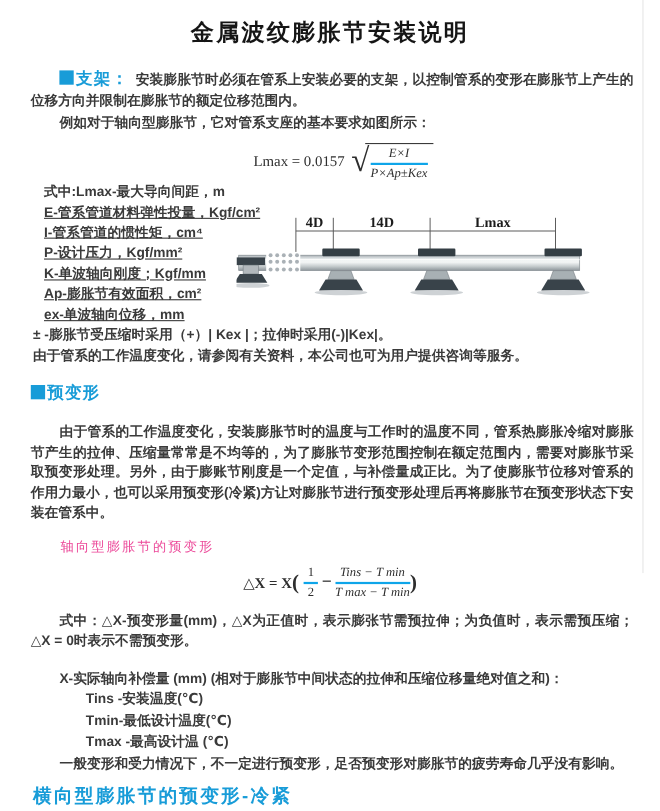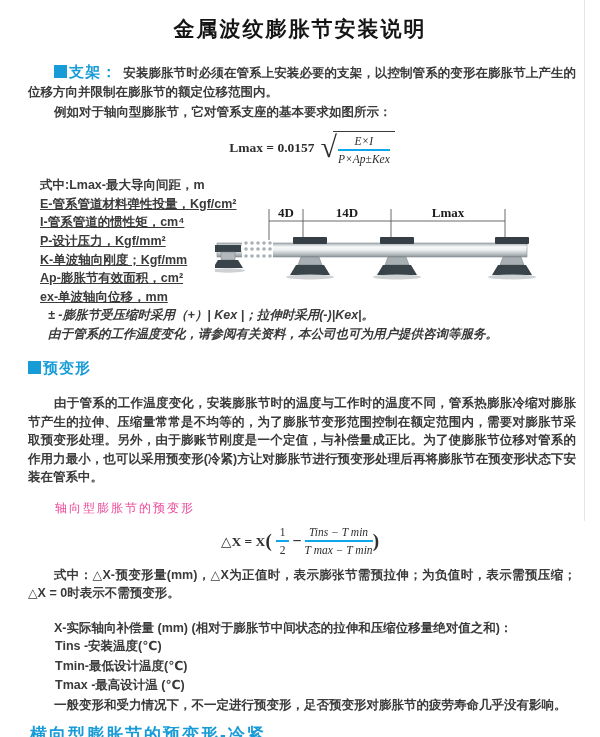--- a/index.html
+++ b/index.html
@@ -23,47 +23,47 @@
   .sec1{margin-top:20px;}
   .sq-marker{display:inline-block;width:13px;height:13px;background:#189cd8;
     vertical-align:-1px;margin-right:2px;}
   .sec-head-inline{font-size:15px;font-weight:700;color:#189cd8;letter-spacing:1px;margin-right:6px;}
 
   .example-line{margin-top:2px;}
 
   
   .formula{ text-align:center;font-family:"Liberation Serif","DejaVu Serif",serif;
     color:#2e2e2e;margin-top:9px;}
-  .f-bold{font-weight:700;font-size:13.5px;margin-left:24px;}
+  .f-bold{font-weight:400;font-size:13.5px;margin-left:24px;}
   .sqrt{display:inline-flex;align-items:center;margin-left:6px;vertical-align:middle;}
   .sqrt .sign{font-size:30px;line-height:1;font-weight:400;transform:translateY(-1px);}
   .radicand{display:inline-block;border-top:1.6px solid #3a3a3a;margin-left:-4px;padding:2px 5px 0 5px;}
   .frac{display:inline-block;vertical-align:middle;text-align:center;font-size:11.5px;line-height:1.25;}
   .frac .num{display:block;border-bottom:2px solid #0ea5e9;padding:0 4px 1px 4px;}
   .frac .den{display:block;padding-top:1px;}
   .frac.it{font-style:italic;}
   .paren{font-size:19px;font-weight:700;vertical-align:middle;}
   .op{vertical-align:middle;font-weight:700;margin:0 3px;}
   .f2-lhs{font-weight:700;font-size:13.5px;vertical-align:middle;}
 
   
-  .defs-wrap{position:relative;margin-top:10px;min-height:168px;}
+  .defs-wrap{position:relative;min-height:168px;}
   .def-item{font-size:12.5px;line-height:18.6px;font-weight:600;padding-left:40px;white-space:nowrap;}
   .def-item.ind1{text-decoration:underline;}
-  .def-item.ind2{padding-left:48px;font-style:italic;}
+  .def-item.ind2{padding-left:30px;}
   .diagram{position:absolute;left:215px;top:27px;}
 
   .sec2-head{margin:15px 0 16px 28px;font-size:15px;font-weight:700;color:#189cd8;letter-spacing:1px;}
   .sec2-body{margin-top:8px;}
 
   .sub-head-axial{margin:13px 0 0 55px;font-size:12px;font-weight:400;color:#ec4899;letter-spacing:2px;}
   .sub-head-lateral{margin:9px 0 0 30px;font-size:17px;font-weight:700;color:#189cd8;letter-spacing:2px;}
 
   .note-line{font-size:12.5px;line-height:18.6px;font-weight:600;margin:0 24px 0 28px;}
-  .temp-line{font-size:12.5px;line-height:19.5px;font-weight:600;margin-left:55px;}
+  .temp-line{font-size:12.5px;line-height:19.5px;font-weight:600;margin-left:78px;}
   .mt4{margin-top:16px;}
   .mt8{margin-top:8px;}
 </style>
 </head>
 <body>
 
 <div class="page">
   <div class="scan-line"></div>
 
   <div class="doc-title">金属波纹膨胀节安装说明</div>

